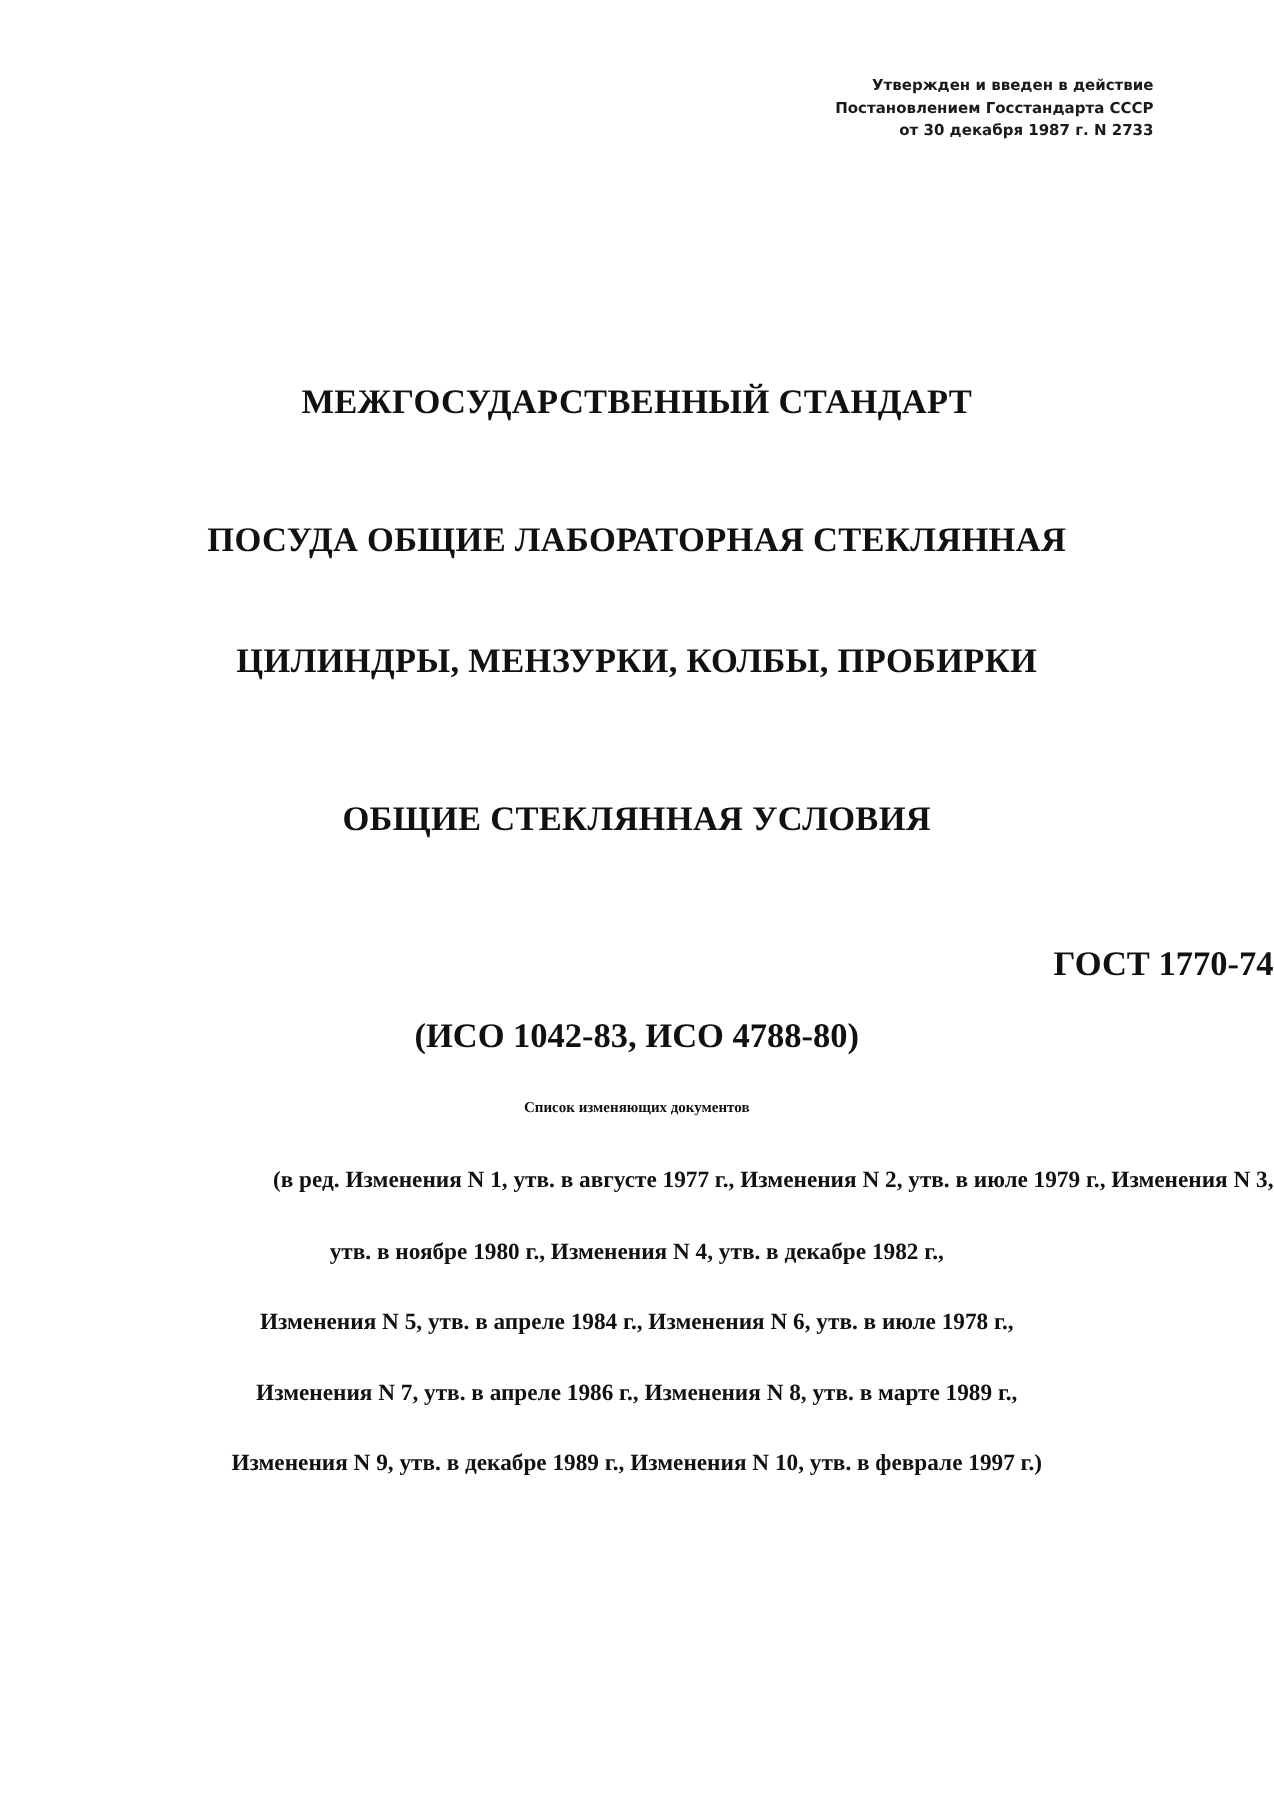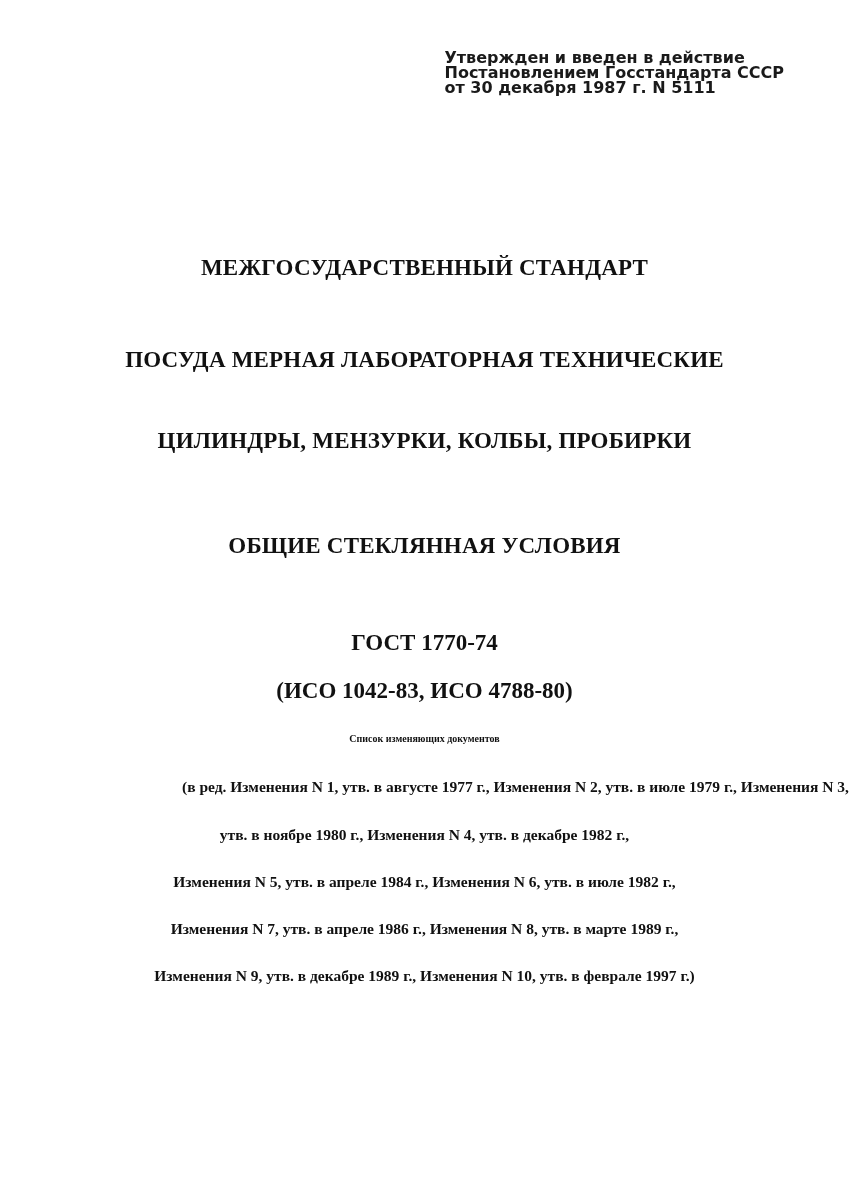--- a/index.html
+++ b/index.html
@@ -1,46 +1,46 @@
 <!DOCTYPE html>
 <html><head>
 <meta charset="utf-8">
 <style>
   html, body { margin: 0; padding: 0; background: #ffffff; }
   body { width: 849px; height: 1200px; position: relative; overflow: hidden; color: #111111; }
   .approval {
-    position: absolute; right: 65px; top: 50px;
-    text-align: left;
+    position: absolute; right: 80px; top: 50px;
+    text-align: right;
     font-family: "DejaVu Sans", sans-serif;
-    font-size: 16px; line-height: 15px; font-weight: bold; color: #1a1a1a;
+    font-size: 10px; line-height: 15px; font-weight: bold; color: #1a1a1a;
   }
   .approval div { white-space: nowrap; }
   .center-line {
     position: absolute; left: 0; width: 849px; text-align: center;
     font-family: "Liberation Serif", serif; font-weight: bold; white-space: nowrap;
   }
   .h-big { font-size: 23px; letter-spacing: 0.2px; }
   .h-gost { font-size: 23px; }
   .h-small { font-size: 10px; }
   .amend { font-size: 15.5px; }
 </style>
 </head>
 <body>
 
 <div class="approval">
   <div>Утвержден и введен в действие</div>
   <div>Постановлением Госстандарта СССР</div>
-  <div>от 30 декабря 1987 г. N 5111</div>
+  <div>от 30 декабря 1987 г. N 2733</div>
 </div>
 
 <div class="center-line h-big" style="top:255px;">МЕЖГОСУДАРСТВЕННЫЙ СТАНДАРТ</div>
-<div class="center-line h-big" style="top:347px;">ПОСУДА МЕРНАЯ ЛАБОРАТОРНАЯ ТЕХНИЧЕСКИЕ</div>
+<div class="center-line h-big" style="top:347px;">ПОСУДА ОБЩИЕ ЛАБОРАТОРНАЯ СТЕКЛЯННАЯ</div>
 <div class="center-line h-big" style="top:428px;">ЦИЛИНДРЫ, МЕНЗУРКИ, КОЛБЫ, ПРОБИРКИ</div>
 <div class="center-line h-big" style="top:533px;">ОБЩИЕ СТЕКЛЯННАЯ УСЛОВИЯ</div>
-<div class="center-line h-gost" style="top:630px;">ГОСТ 1770-74</div>
+<div class="center-line h-gost" style="top:630px;text-align:right;">ГОСТ 1770-74</div>
 <div class="center-line h-gost" style="top:678px;">(ИСО 1042-83, ИСО 4788-80)</div>
 <div class="center-line h-small" style="top:733px;">Список изменяющих документов</div>
 
 <div class="center-line amend" style="top:778px;text-align:right;">(в ред. Изменения N 1, утв. в августе 1977 г., Изменения N 2, утв. в июле 1979 г., Изменения N 3,</div>
 <div class="center-line amend" style="top:826px;">утв. в ноябре 1980 г., Изменения N 4, утв. в декабре 1982 г.,</div>
-<div class="center-line amend" style="top:873px;">Изменения N 5, утв. в апреле 1984 г., Изменения N 6, утв. в июле 1982 г.,</div>
+<div class="center-line amend" style="top:873px;">Изменения N 5, утв. в апреле 1984 г., Изменения N 6, утв. в июле 1978 г.,</div>
 <div class="center-line amend" style="top:920px;">Изменения N 7, утв. в апреле 1986 г., Изменения N 8, утв. в марте 1989 г.,</div>
 <div class="center-line amend" style="top:967px;">Изменения N 9, утв. в декабре 1989 г., Изменения N 10, утв. в феврале 1997 г.)</div>
 
 </body></html>

